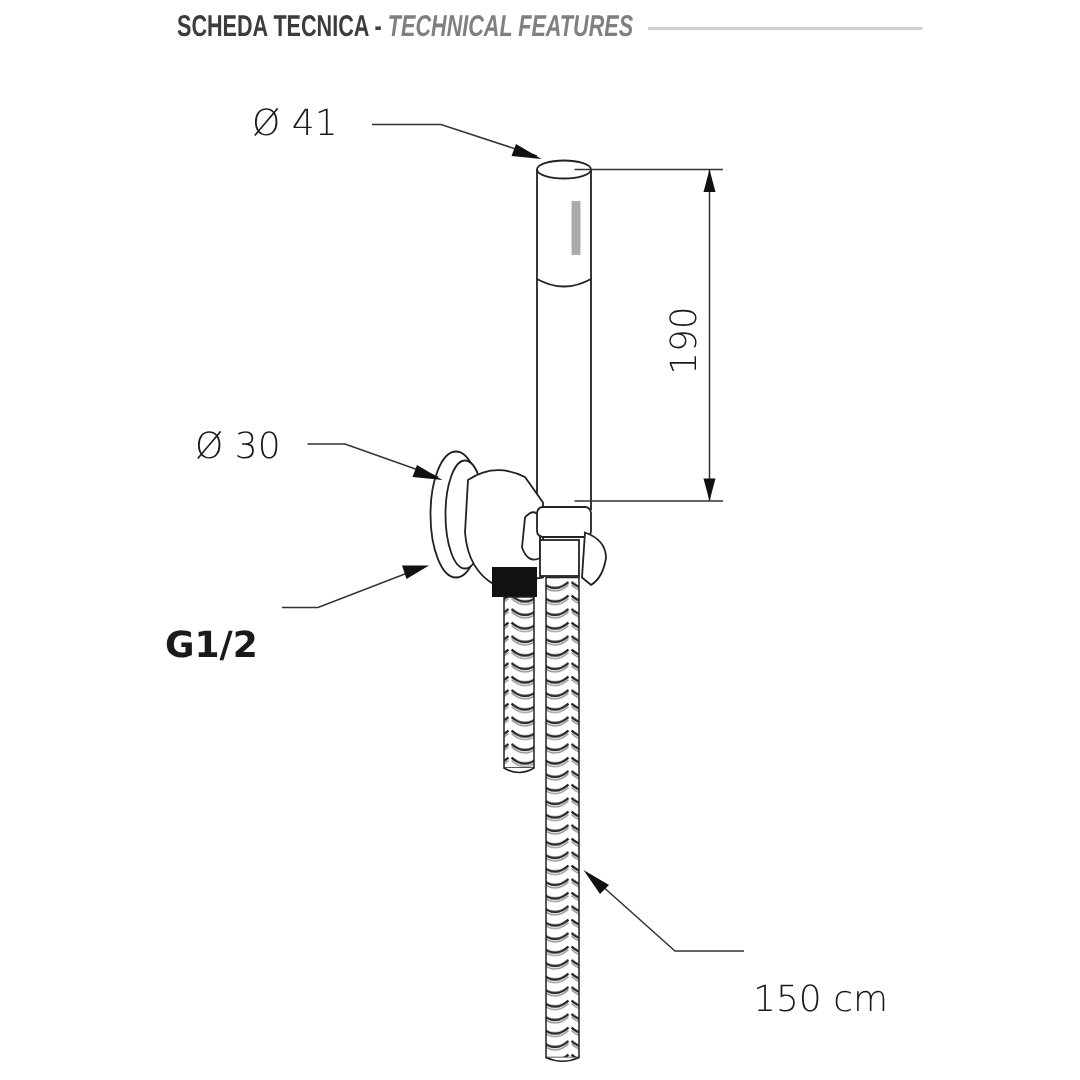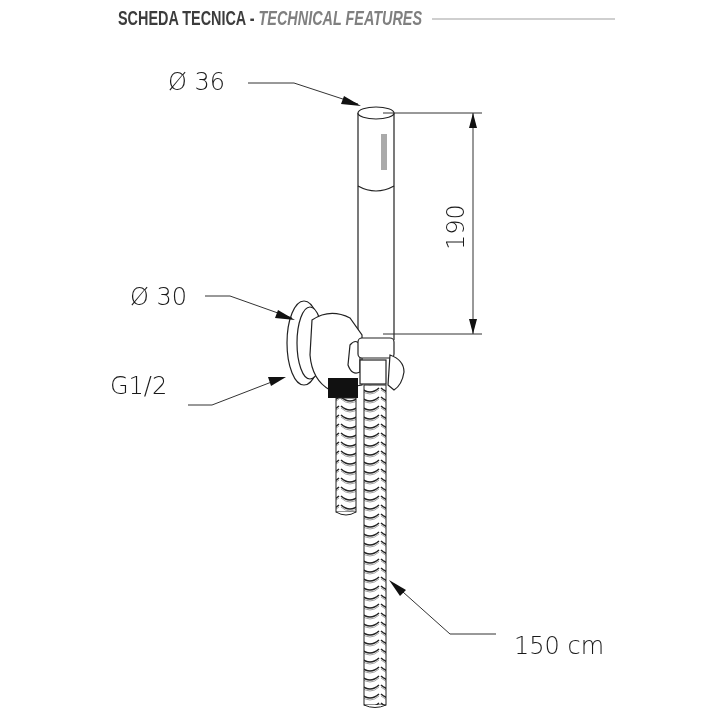--- a/index.html
+++ b/index.html
@@ -86,17 +86,17 @@
     <polyline points="188,405 212,405 282,378" fill="none" stroke="#333" stroke-width="1"></polyline>
     <polygon points="286,377 268,377 271,386" fill="#111"></polygon>
   </g>
 
   <g>
     <polyline points="496,634 450,634 394,584" fill="none" stroke="#333" stroke-width="1"></polyline>
     <polygon points="389,580 400,596 406,590" fill="#111"></polygon>
   </g>
 </svg>
 
-<div class="lbl" style="left:168px;top:68px;">Ø 36</div>
+<div class="lbl" style="left:168px;top:68px;">Ø 41</div>
 <div class="lbl" style="left:438px;top:210px;transform:rotate(-90deg);transform-origin:left top;top:250px;left:442px;">190</div>
 <div class="lbl" style="left:130px;top:283px;">Ø 30</div>
-<div class="lbl" style="left:110px;top:372px;">G1/2</div>
-<div class="lbl" style="left:502px;top:632px;margin-left:12px;">150 cm</div>
+<div class="lbl" style="left:110px;top:416px;font-weight:bold;">G1/2</div>
+<div class="lbl" style="left:502px;top:652px;">150 cm</div>
 
 </body></html>

